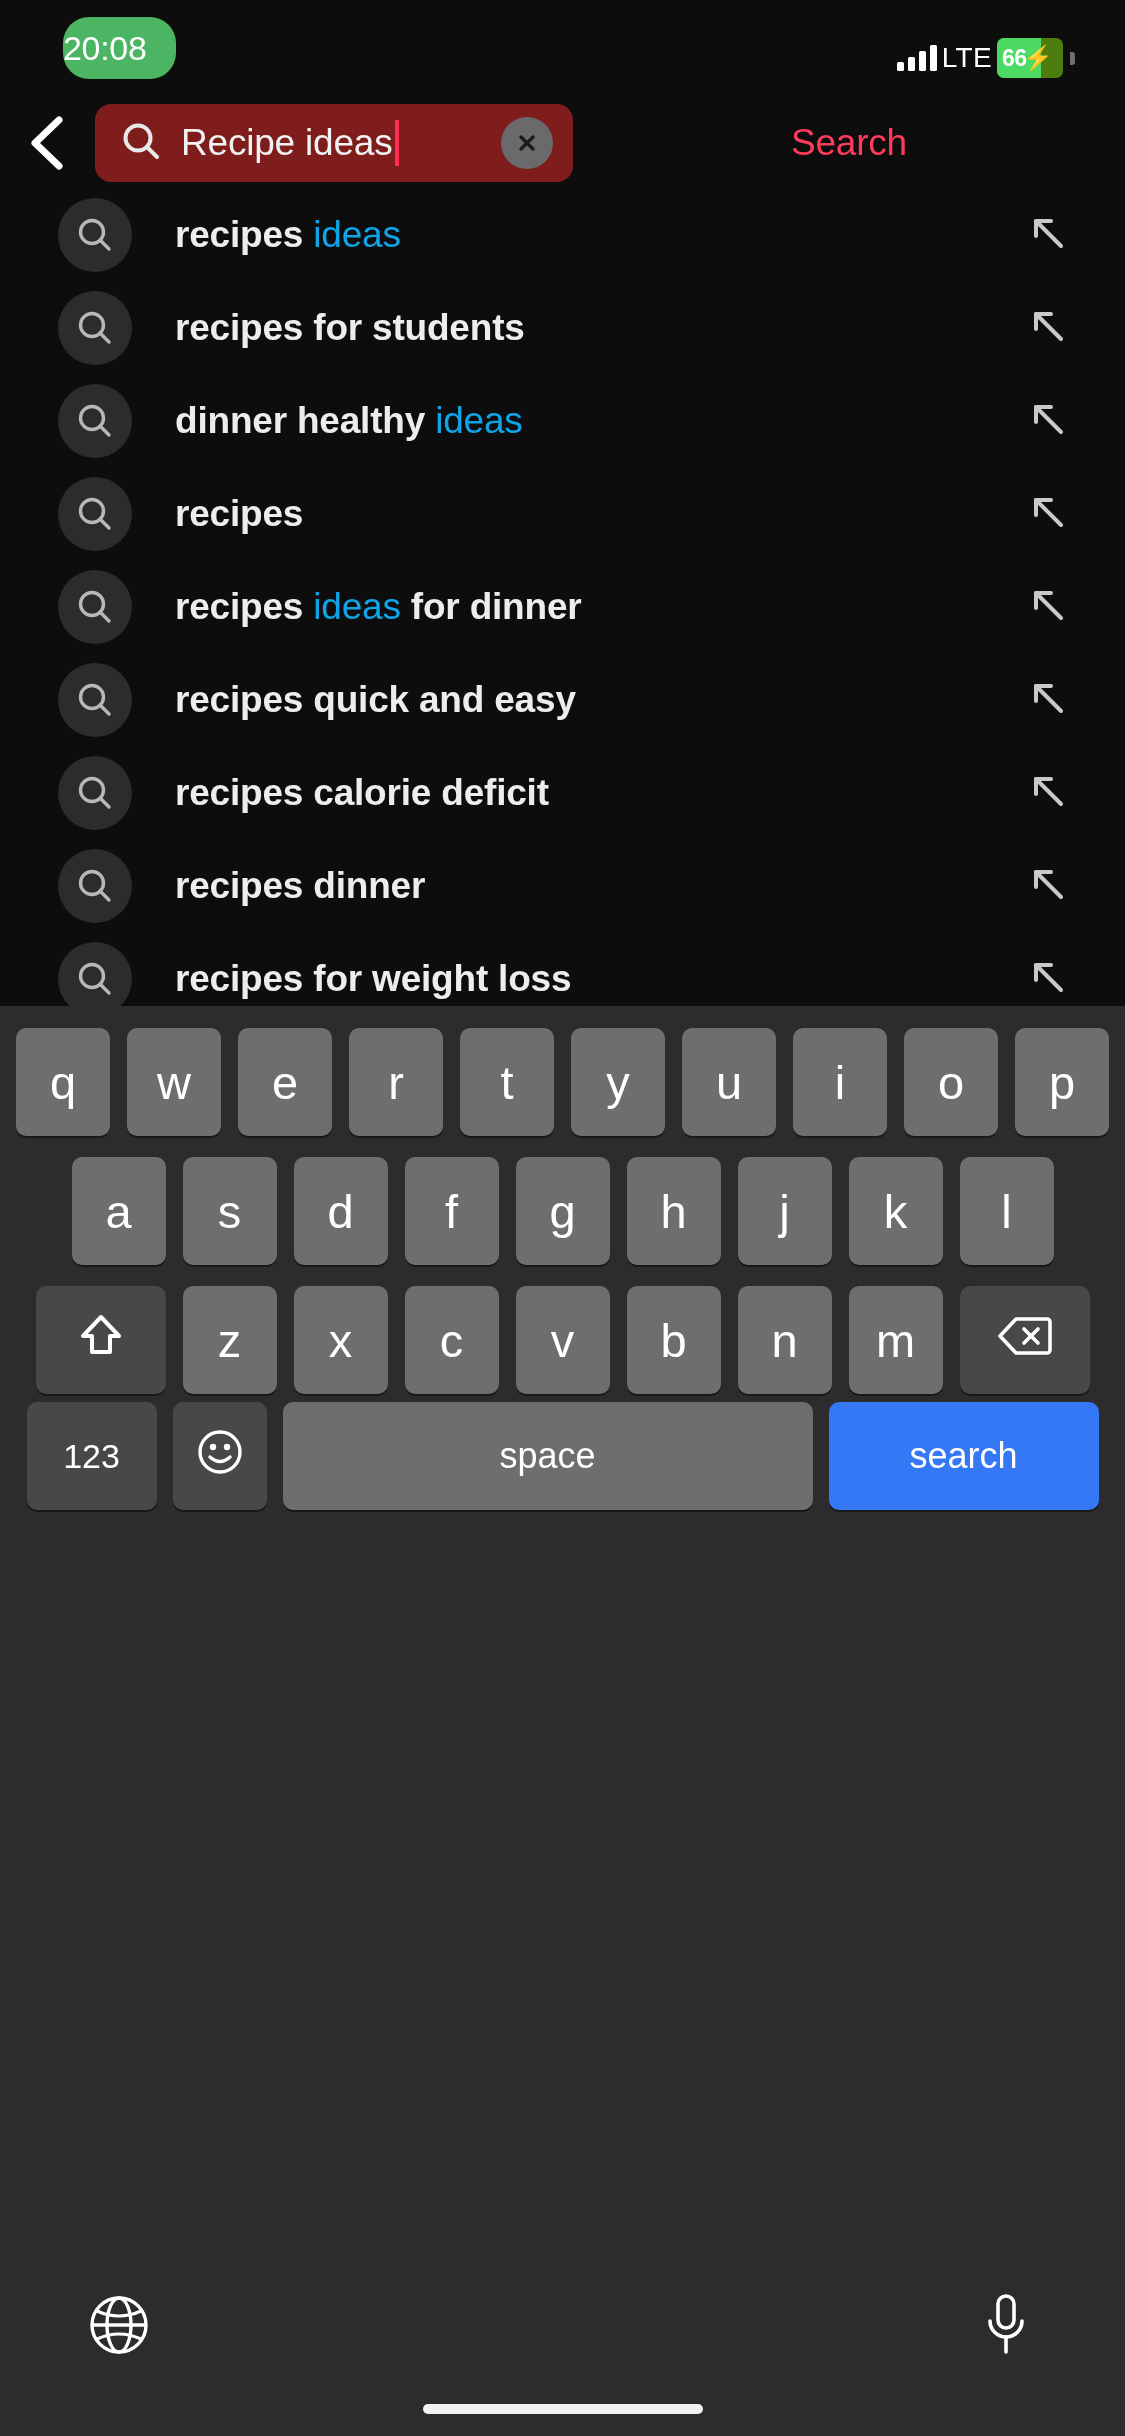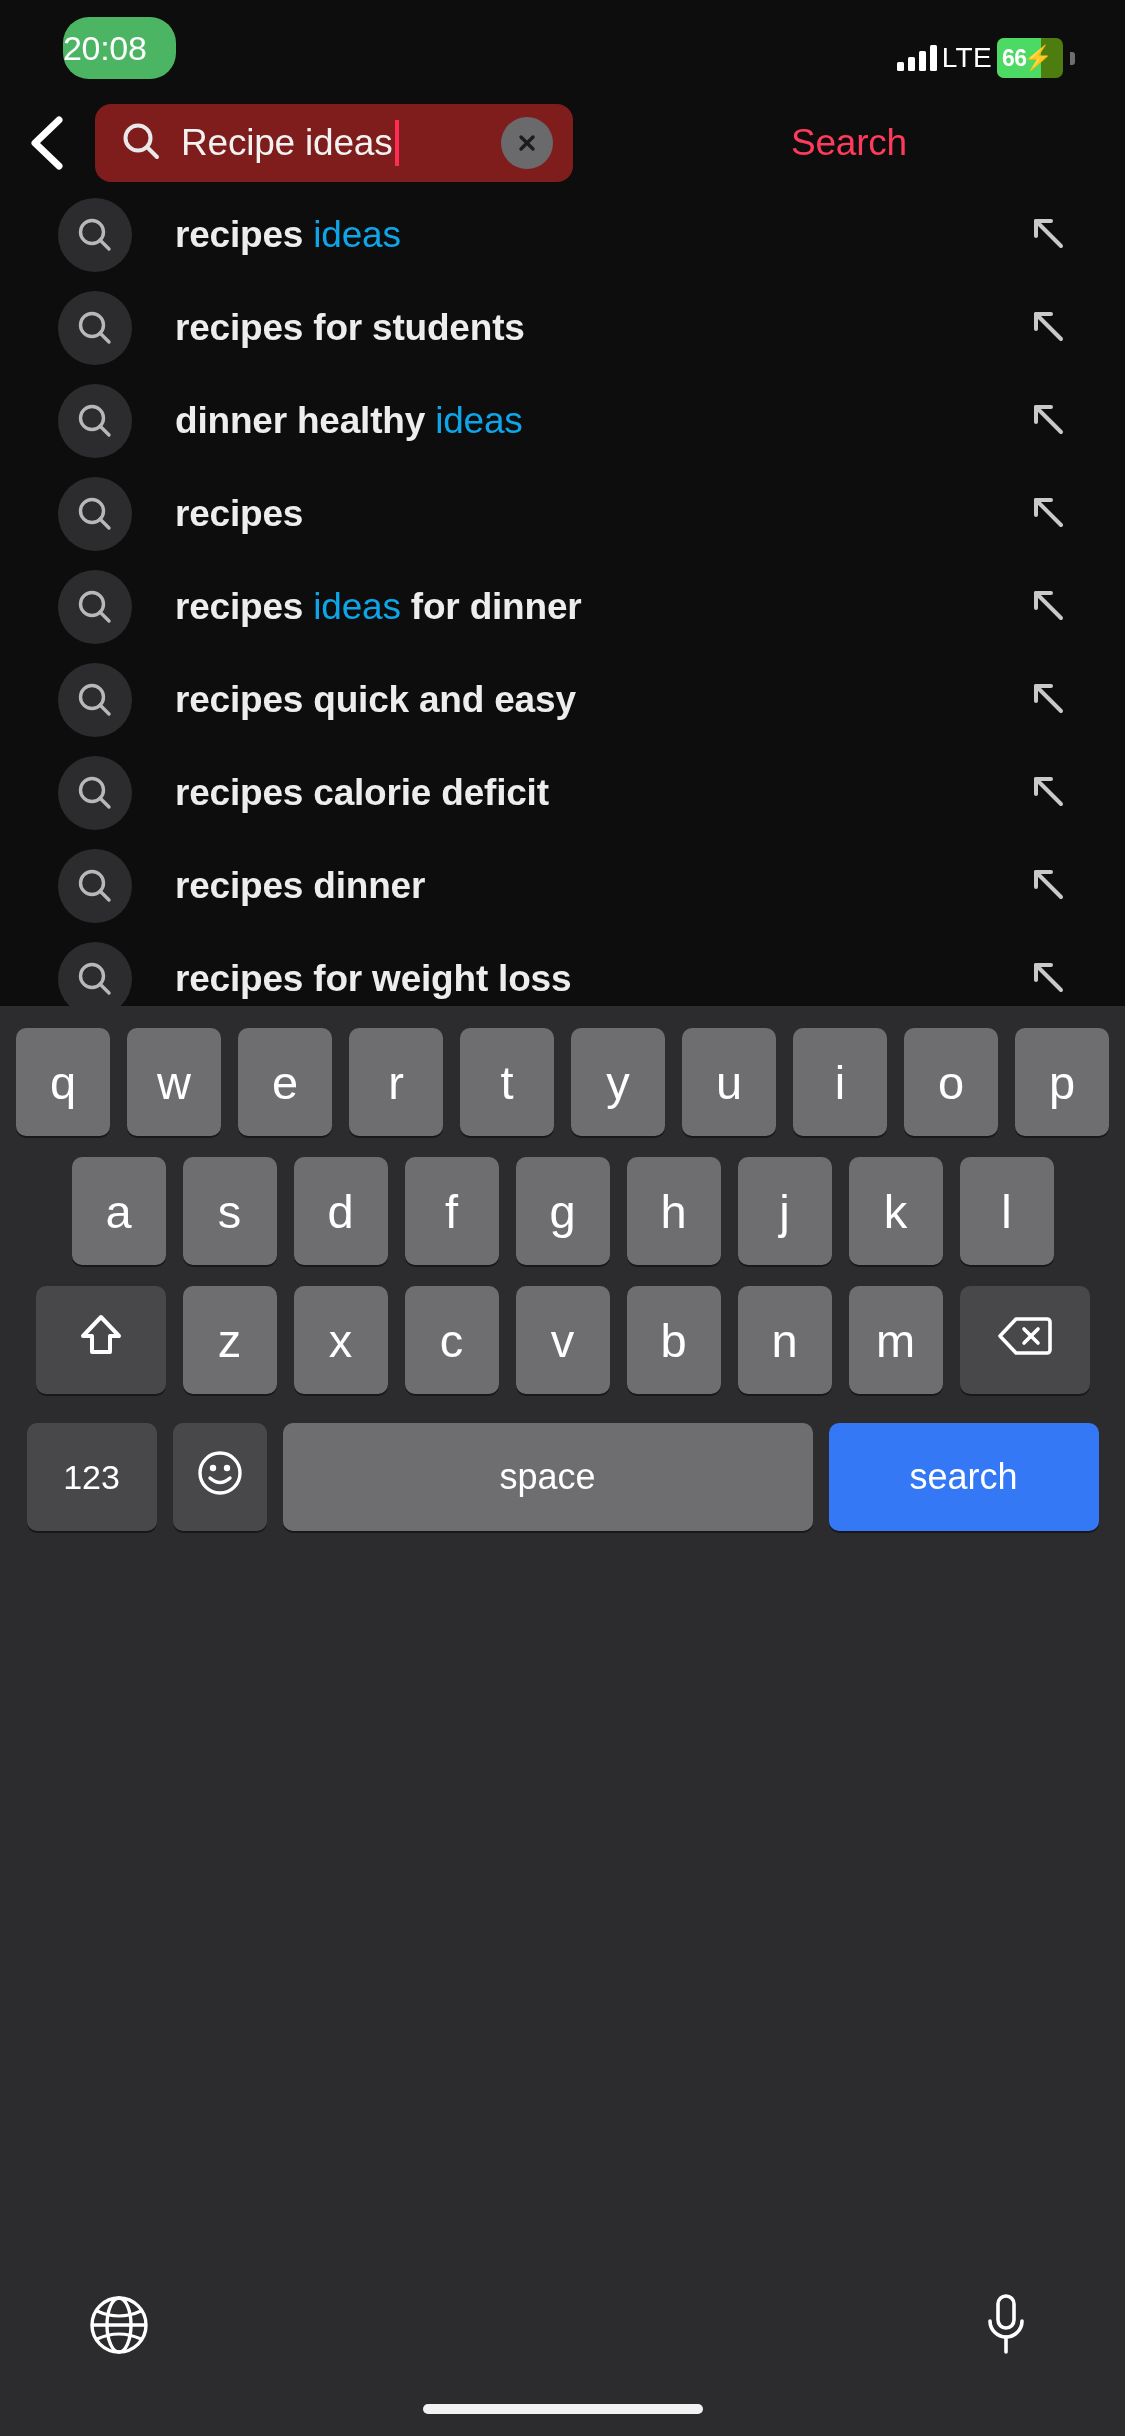--- a/index.html
+++ b/index.html
@@ -154,21 +154,21 @@
     width:1125px; height:1430px;
     background:#2c2c2e;
   }
   .kb-row {
     display:flex; align-items:center; justify-content:center;
     width:100%;
   }
   #kb-row1 { height:108px; margin-top:22px; gap:17px; }
   #kb-row2 { height:108px; margin-top:21px; gap:17px; }
   #kb-row3 { height:108px; margin-top:21px; gap:17px; }
-  #kb-row4 { height:124px; margin-top:21px; gap:16px; }
+  #kb-row4 { height:124px; gap:16px; }
   .key {
     background:#6e6e70;
     border-radius:10px;
     color:#fff;
     display:flex; align-items:center; justify-content:center;
     font-size:47px; font-weight:400;
     box-shadow:0 2px 0 rgba(0,0,0,0.45);
     cursor:pointer;
     user-select:none;
   }

